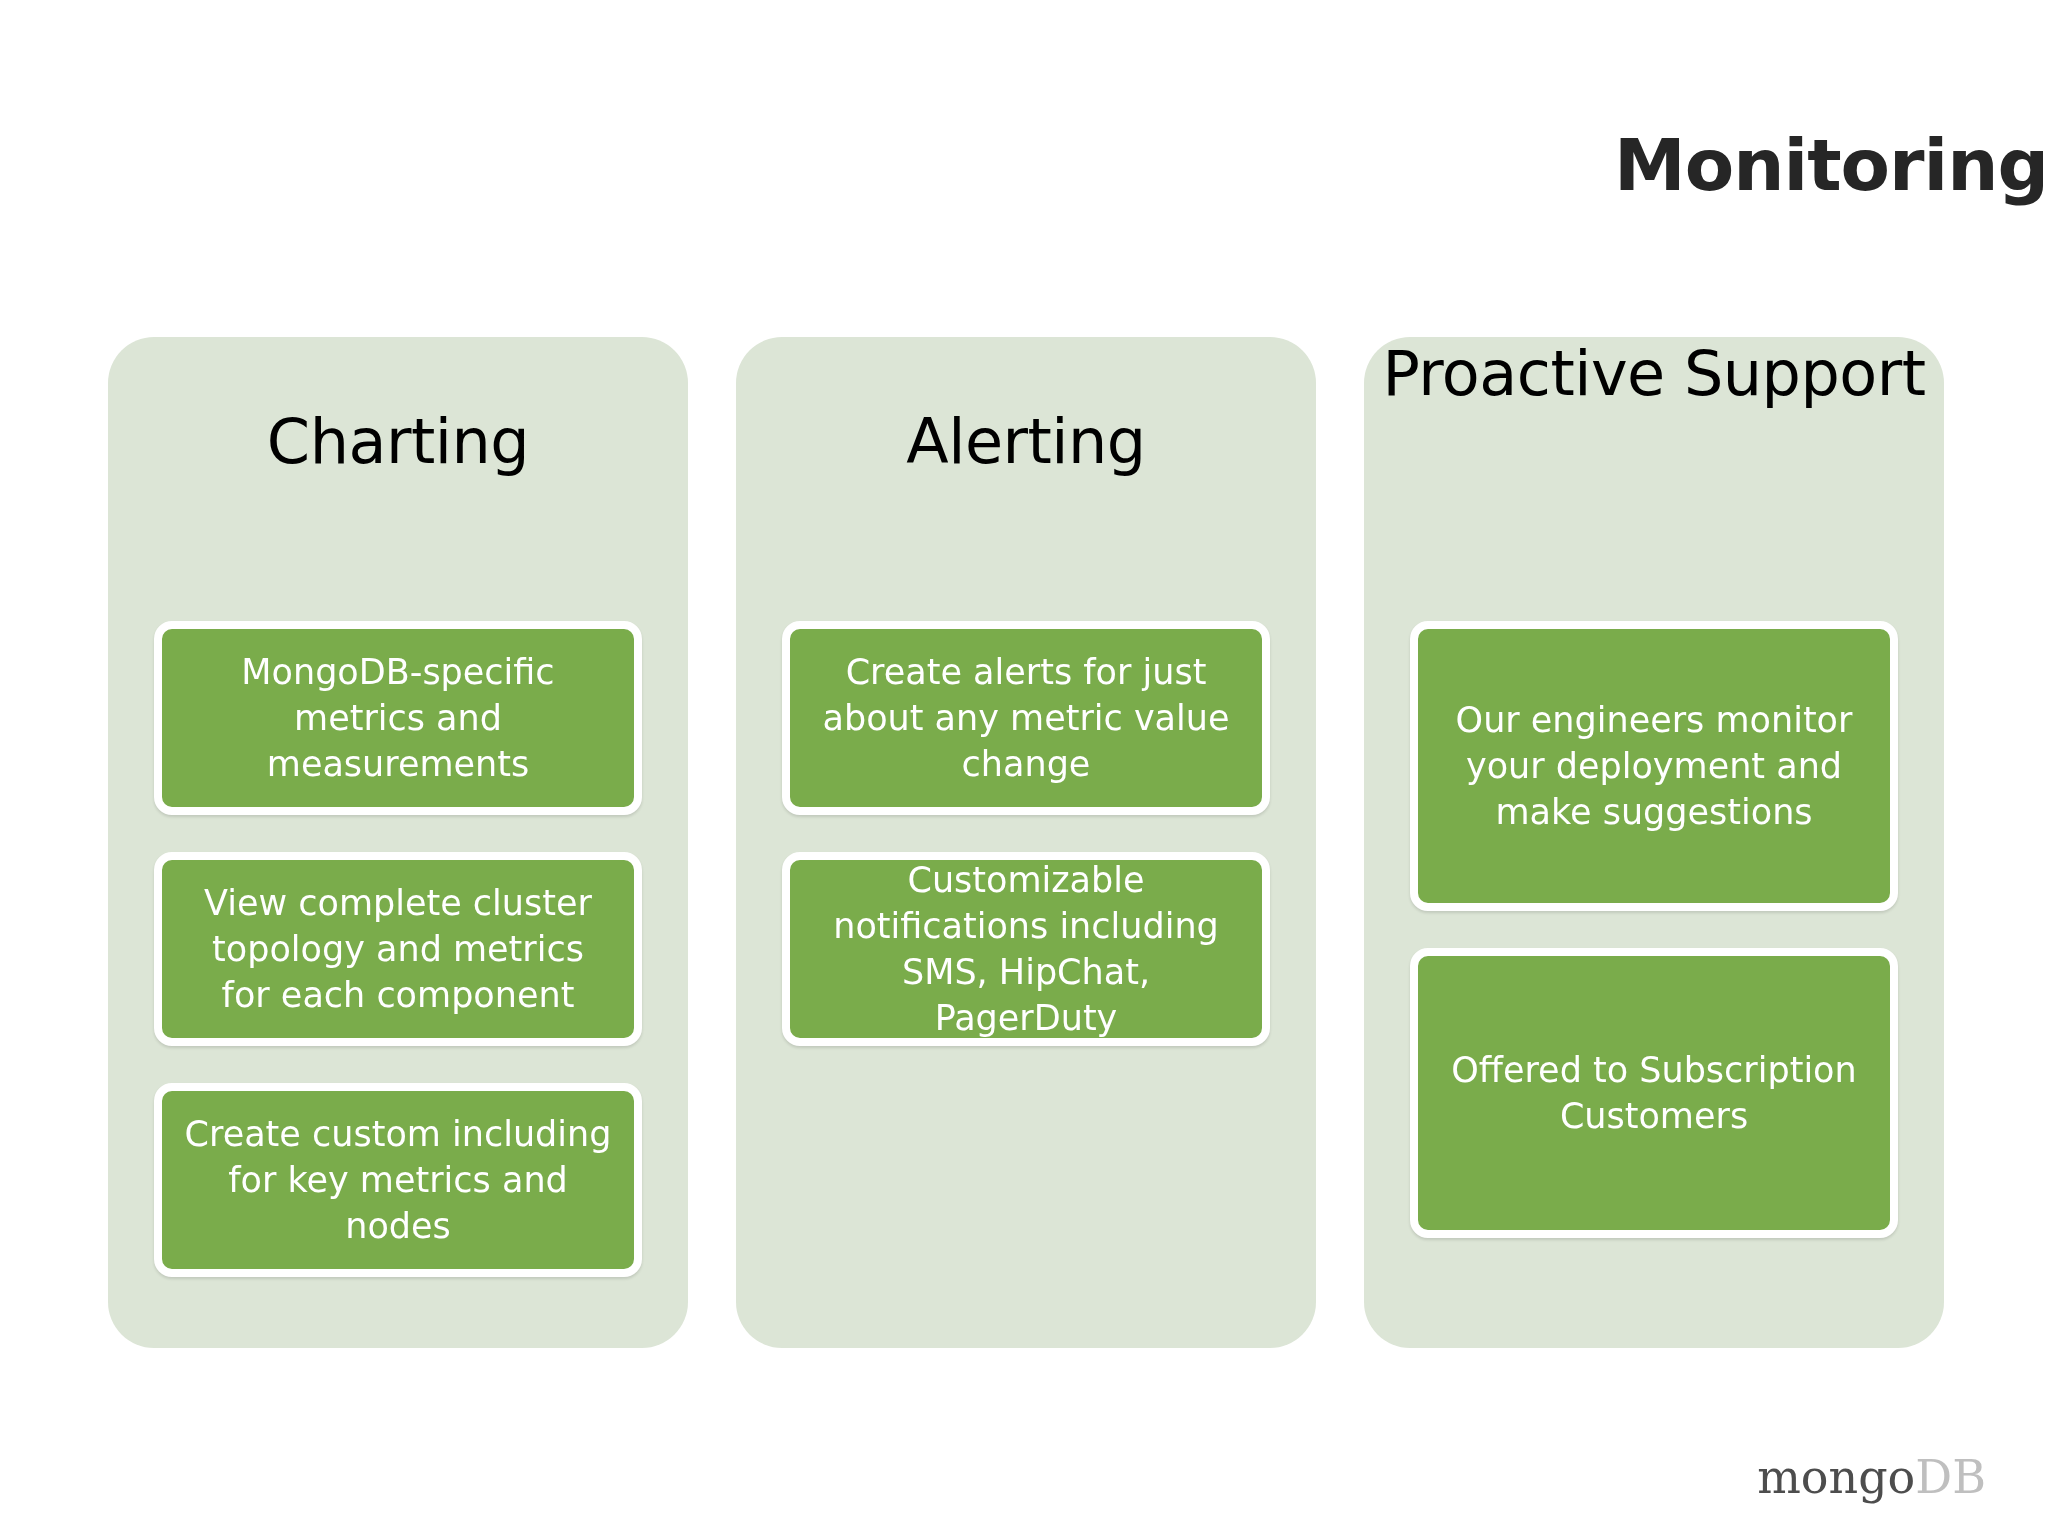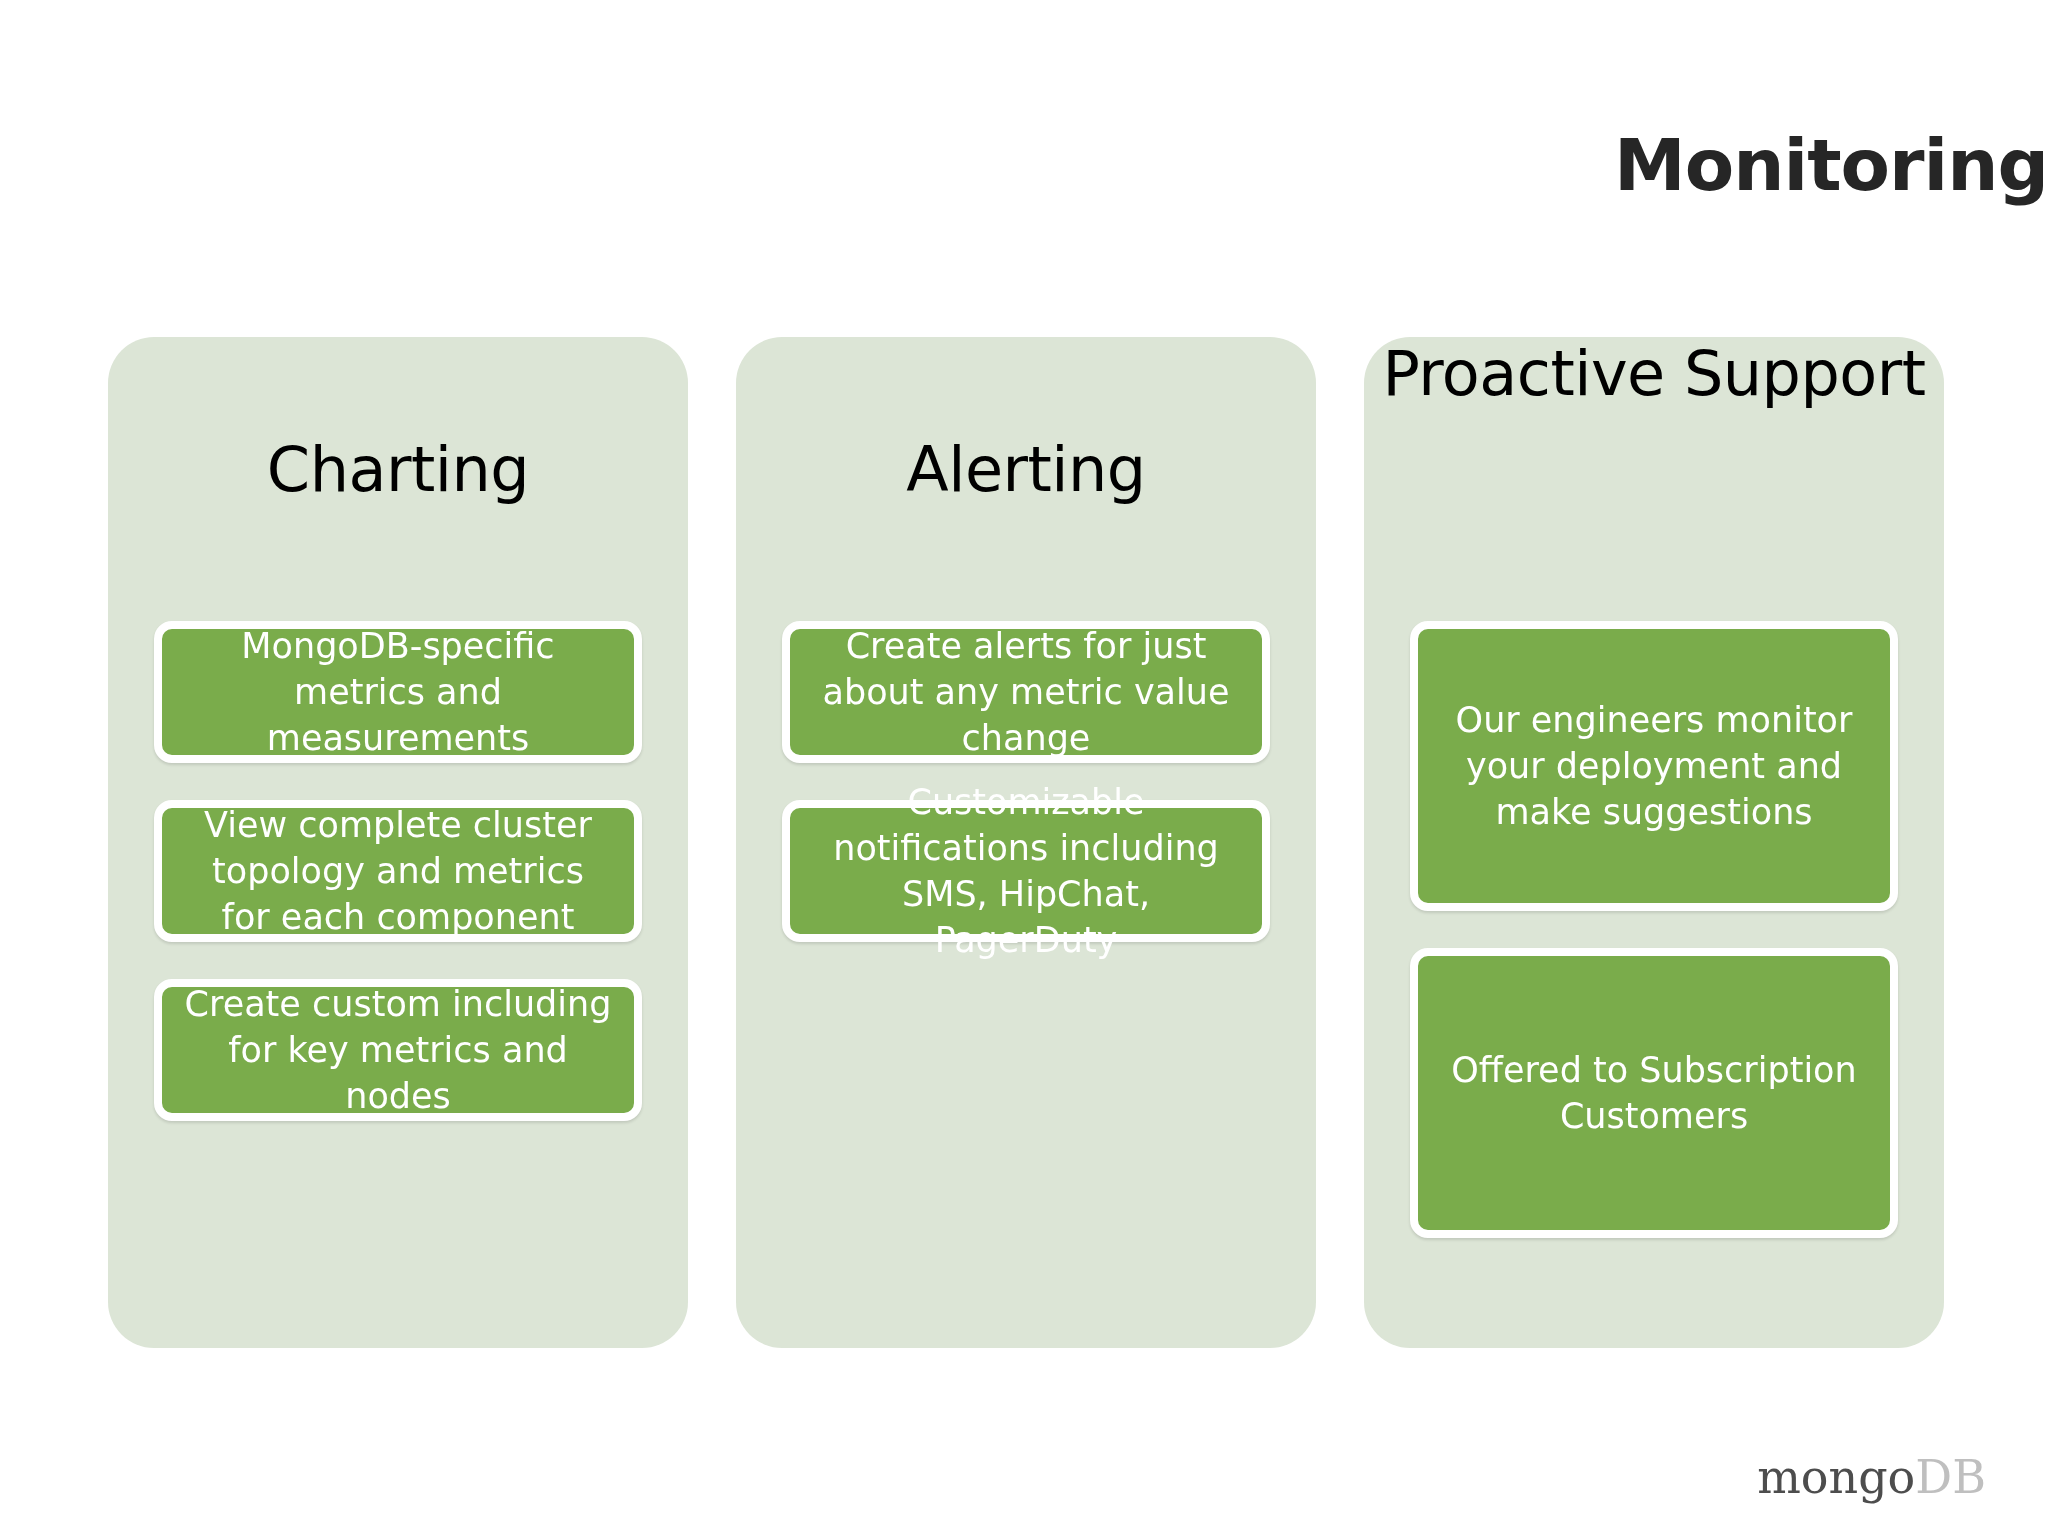--- a/index.html
+++ b/index.html
@@ -66,21 +66,21 @@
     text-align: center;
     color: #000000;
     font-family: "DejaVu Sans", sans-serif;
     font-weight: 400;
     font-size: 62px;
     line-height: 1.18;
     letter-spacing: -0.5px;
   }
 
   .panel-title.one-line {
-    padding-top: 96px;
+    padding-top: 68px;
     padding-bottom: 0;
   }
   .panel-title.two-line {
     padding-bottom: 0;
   }
 
   .cards {
     width: 100%;
     box-sizing: border-box;
     padding: 0 46px;
@@ -113,21 +113,21 @@
     font-size: 35px;
     line-height: 1.32;
     text-align: center;
     display: flex;
     align-items: center;
     justify-content: center;
     padding: 10px 22px;
     box-shadow: 0 2px 3px rgba(0,0,0,0.12);
   }
 
-  .card.h-3line { height: 142px; }
+  .card.h-3line { height: 194px; }
   .card.h-2line { height: 194px; }
   .card.h-tall  { height: 290px; text-align: center; }
 
   
   .logo {
     position: absolute;
     right: 62px;
     bottom: 36px;
     font-family: "DejaVu Serif", serif;
     font-size: 46px;

